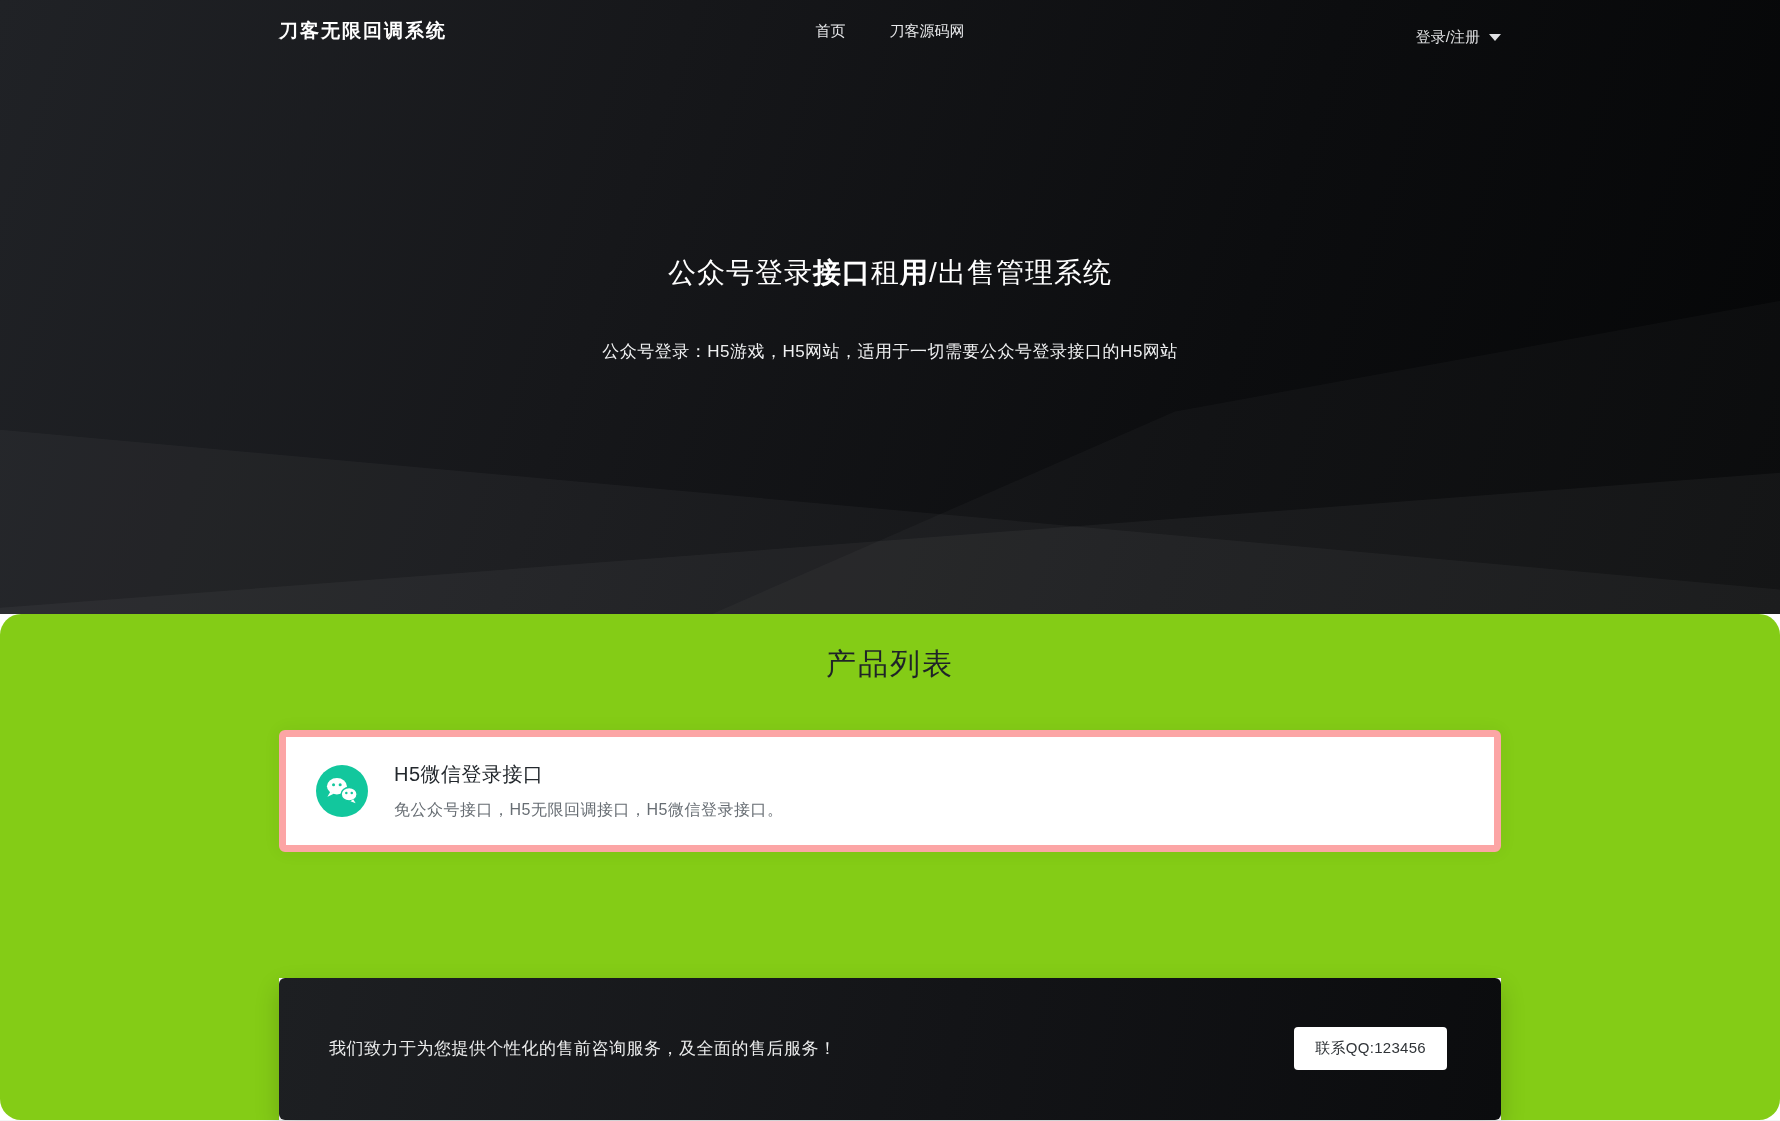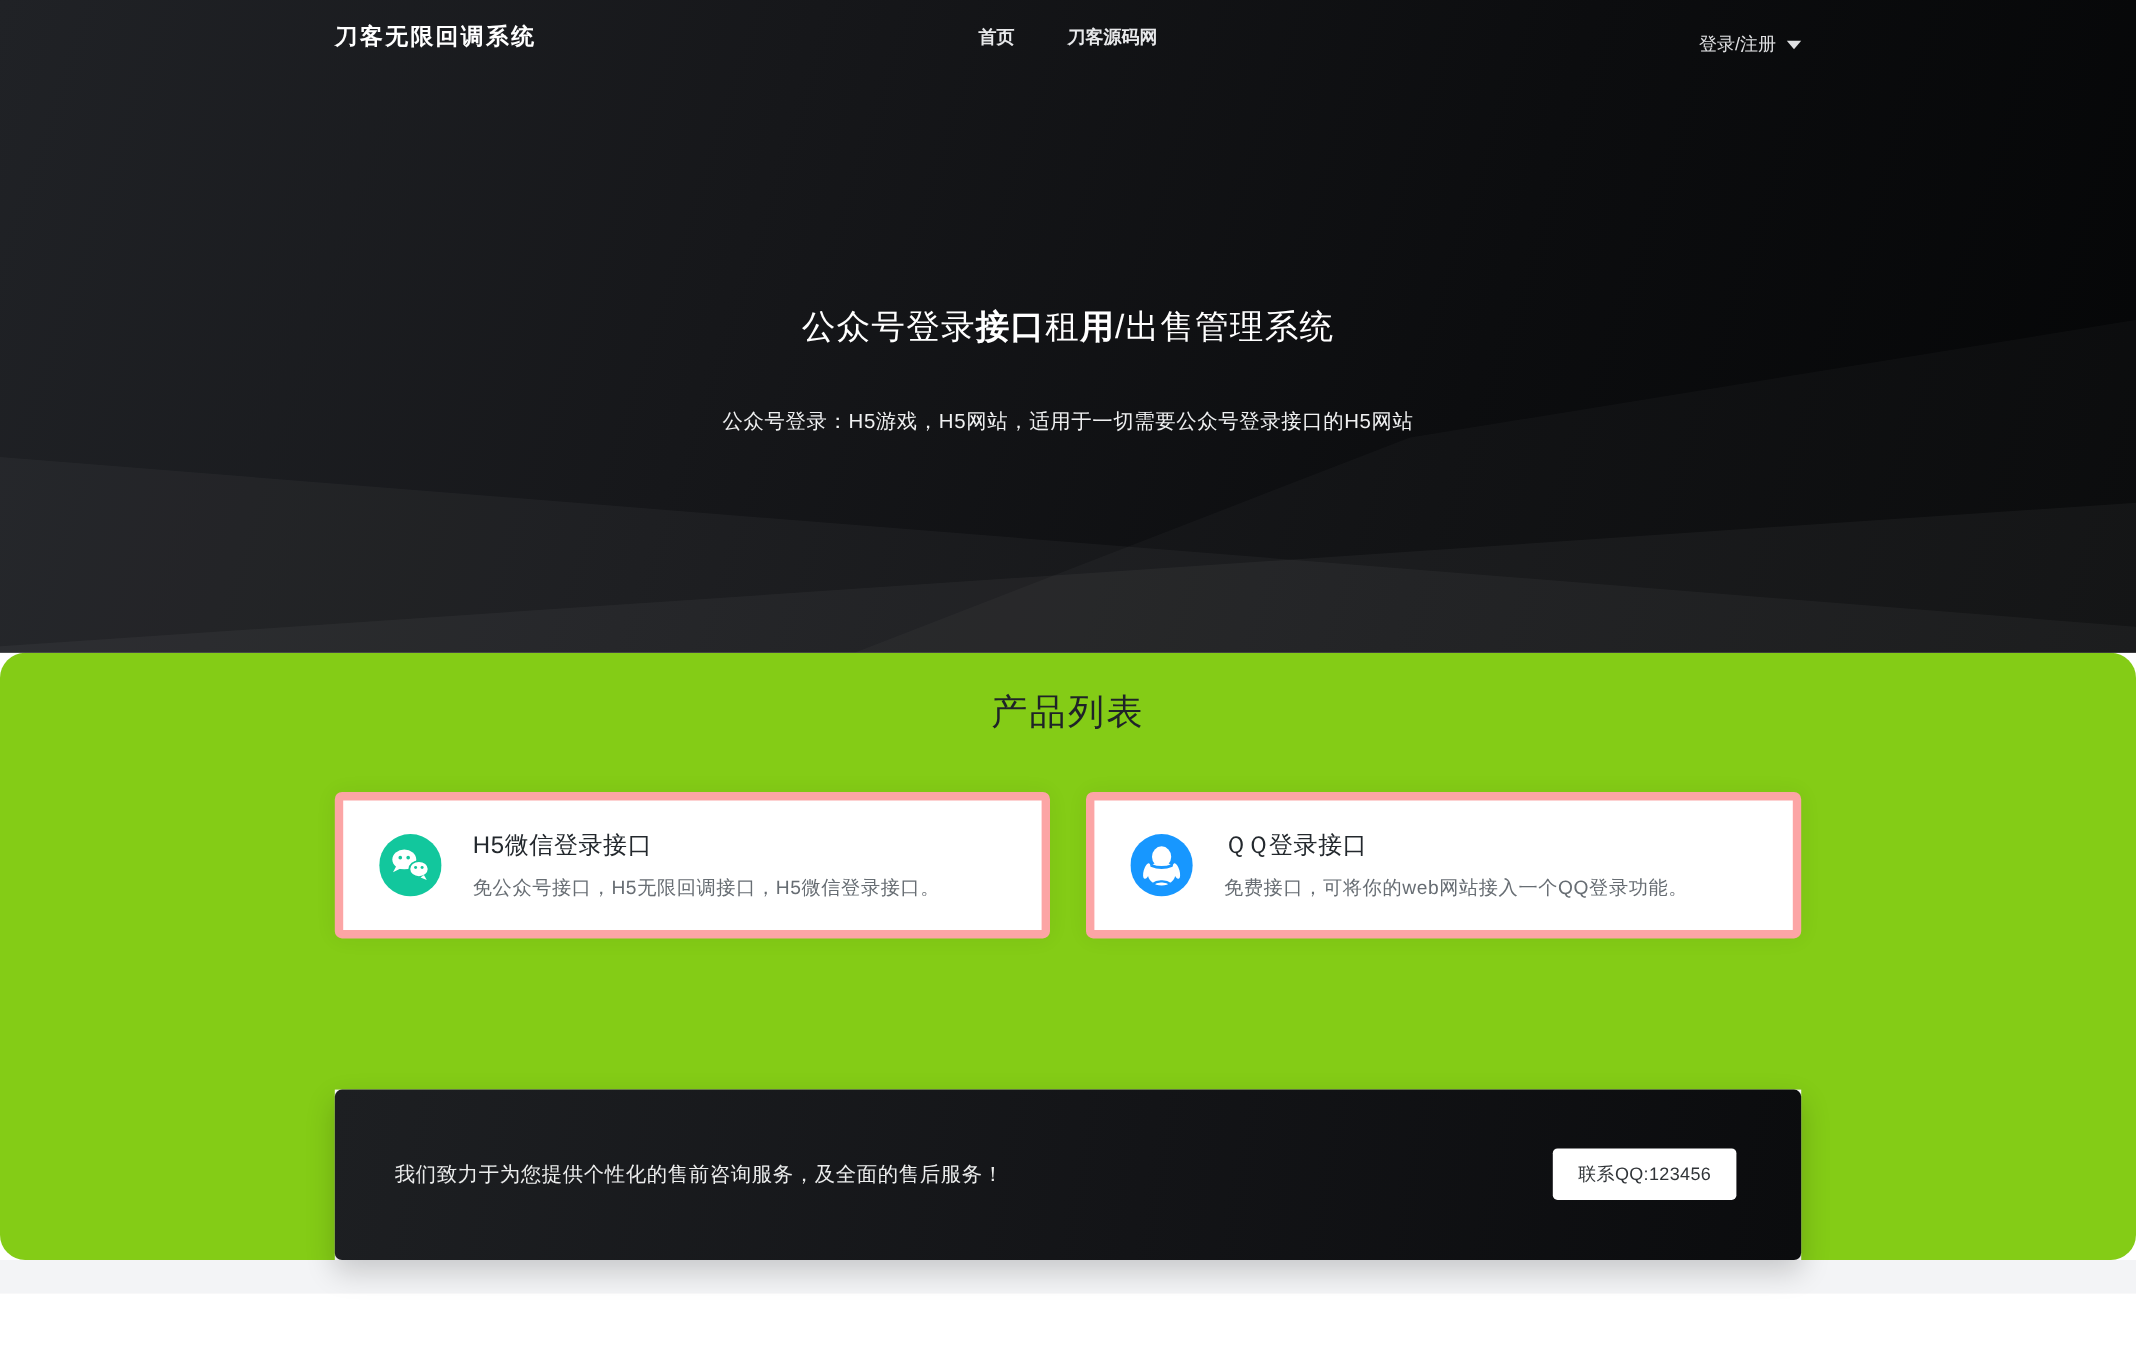--- a/index.html
+++ b/index.html
@@ -4,34 +4,34 @@
 <style>
   * { margin: 0; padding: 0; box-sizing: border-box; }
   html, body { width: 1780px; height: 1121px; overflow: hidden; background: #ffffff; }
   body { font-family: "Liberation Sans", "DejaVu Sans", sans-serif; }
 
   .container { width: 1222px; margin: 0 auto; position: relative; }
 
   
   .hero {
     position: relative;
-    height: 544px;
+    height: 614px;
     background: linear-gradient(108deg, #202226 0%, #16171a 35%, #0c0d0f 68%, #050607 100%);
     overflow: hidden;
   }
   .hero-shape { position: absolute; inset: 0; pointer-events: none; }
   .shape-a { background: rgba(255,255,255,0.035); clip-path: polygon(0 70%, 100% 96%, 100% 100%, 0 100%); }
   .shape-b { background: rgba(255,255,255,0.040); clip-path: polygon(0 99%, 100% 77%, 100% 100%, 0 100%); }
   .shape-c { background: rgba(255,255,255,0.028); clip-path: polygon(66% 67%, 100% 49%, 100% 100%, 40% 100%); }
 
   
   .navbar { position: absolute; top: 0; left: 0; right: 0; height: 62px; z-index: 5; }
   .navbar .container { height: 62px; display: flex; align-items: center; }
   .brand { color: #ffffff; font-size: 19px; font-weight: 600; letter-spacing: 2px; cursor: pointer; white-space: nowrap; }
-  .nav-center { position: absolute; left: 50%; transform: translateX(-50%); display: flex; gap: 44px; font-weight: bold; }
+  .nav-center { position: absolute; left: 50%; transform: translateX(-50%); display: flex; gap: 44px; }
   .nav-link { color: #e8e9eb; font-size: 15px; cursor: pointer; white-space: nowrap; }
   .nav-account { margin-left: auto; display: flex; align-items: center; gap: 9px; color: #e0e1e3; font-size: 15px; cursor: pointer; white-space: nowrap; margin-top: 12px; }
   .caret-down { width: 0; height: 0; border-left: 6px solid transparent; border-right: 6px solid transparent; border-top: 7px solid #e0e1e3; display: inline-block; }
 
   
   .hero-content { position: relative; z-index: 2; text-align: center; padding-top: 255px; }
   .hero-title { color: #ffffff; font-size: 28px; font-weight: 400; letter-spacing: 1px; line-height: 1.25; }
   .hero-title .seg-bold { font-weight: 800; }
   .hero-subtitle { margin-top: 50px; color: #f0f1f2; font-size: 17px; font-weight: 400; letter-spacing: 0.5px; }
   .hero-subtitle .seg-bold { font-weight: 400; }
@@ -123,35 +123,20 @@
           <path d="M34.4 31.6 L36.6 35.4 L31.8 33.4 Z" fill="#ffffff"></path>
           <circle cx="28.0" cy="25.8" r="1.15" fill="#12c79d"></circle>
           <circle cx="33.0" cy="25.8" r="1.15" fill="#12c79d"></circle>
         </svg>
         <div class="card-text">
           <div class="card-title">H5微信登录接口</div>
           <div class="card-desc">免公众号接口，H5无限回调接口，H5微信登录接口。</div>
         </div>
       </div>
 
-      <div class="product-card">
-        <svg class="card-icon" viewBox="0 0 48 48">
-          <circle cx="24" cy="24" r="24" fill="#1797ff"></circle>
-          <ellipse cx="24" cy="17.5" rx="7.4" ry="8.0" fill="#ffffff"></ellipse>
-          <ellipse cx="24" cy="30.5" rx="10.6" ry="9.2" fill="#ffffff"></ellipse>
-          <ellipse cx="12.6" cy="28.5" rx="2.4" ry="6.2" fill="#ffffff" transform="rotate(16 12.6 28.5)"></ellipse>
-          <ellipse cx="35.4" cy="28.5" rx="2.4" ry="6.2" fill="#ffffff" transform="rotate(-16 35.4 28.5)"></ellipse>
-          <path d="M16 24.2 Q24 27.4 32 24.2" fill="none" stroke-width="2.2" stroke="#1797ff"></path>
-          <path d="M17 38.6 Q20 36.2 24 36.4 Q28 36.2 31 38.6" fill="none" stroke-width="1.8" stroke="#1797ff"></path>
-        </svg>
-        <div class="card-text">
-          <div class="card-title">ＱＱ登录接口</div>
-          <div class="card-desc">免费接口，可将你的web网站接入一个QQ登录功能。</div>
-        </div>
-      </div>
 
     </div>
   </div>
 
   <div class="cta-wrap container">
     <div class="cta-banner">
       <span class="cta-message">我们致力于为您提供个性化的售前咨询服务，及全面的售后服务！</span>
       <button class="cta-button">联系QQ:123456</button>
     </div>
   </div>

